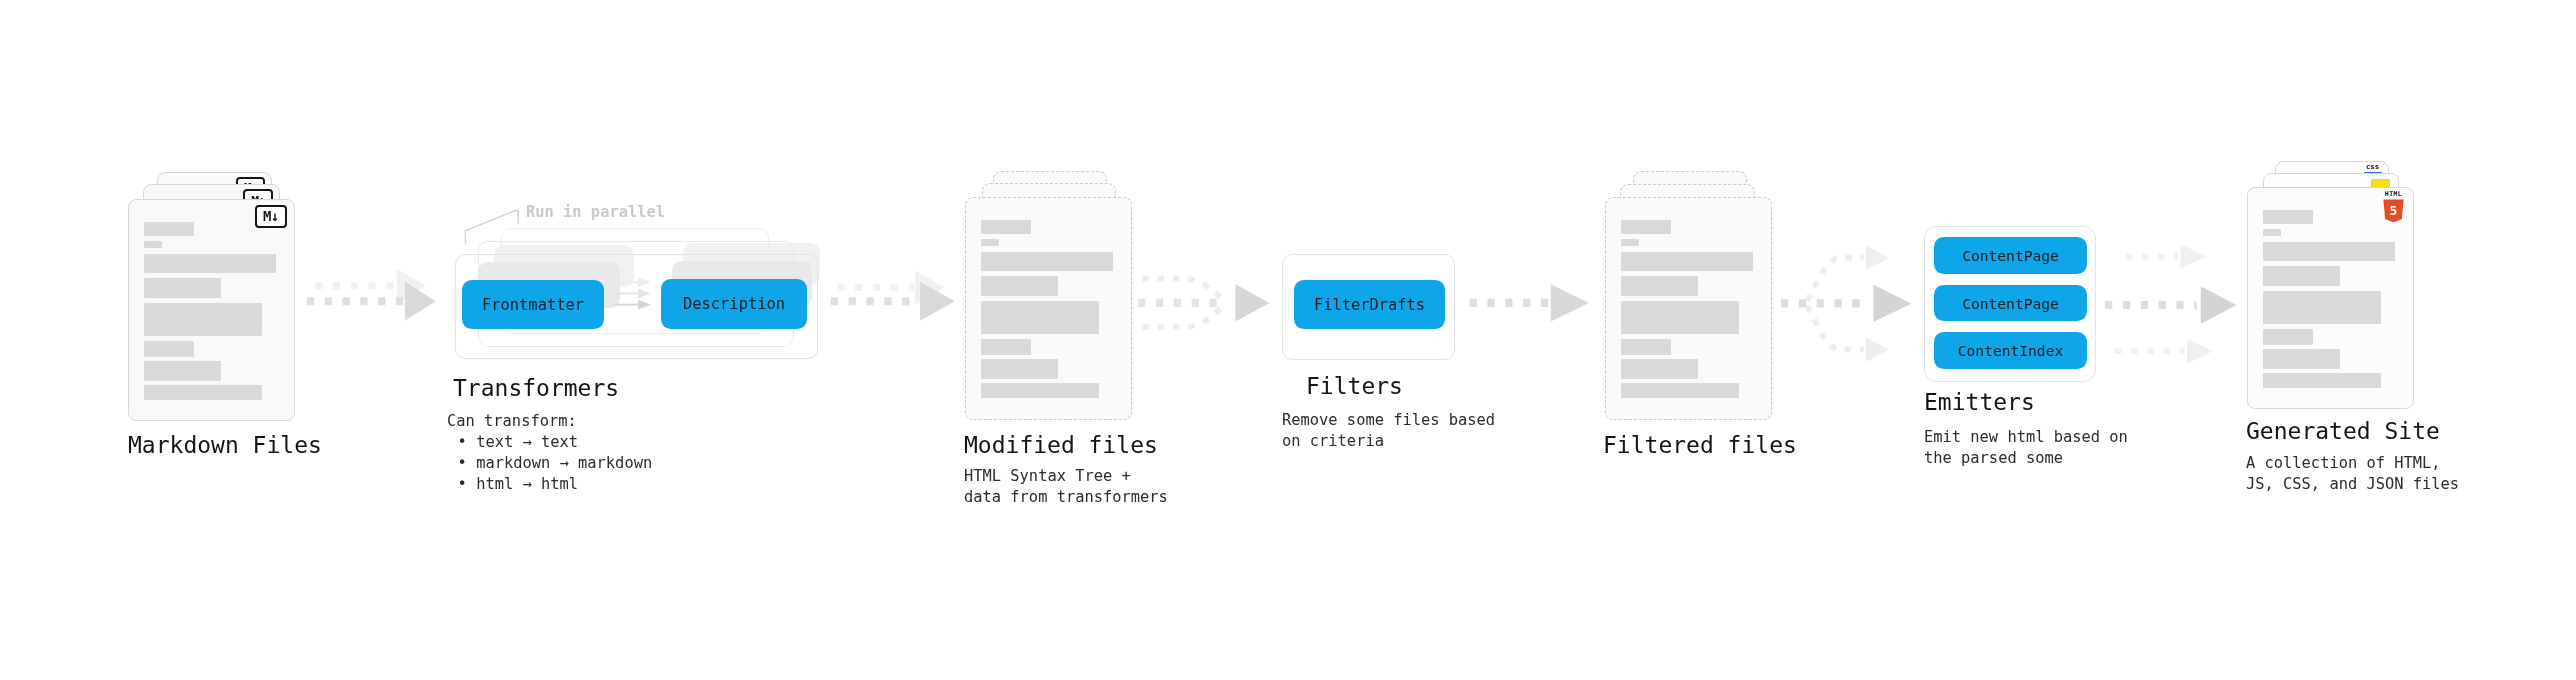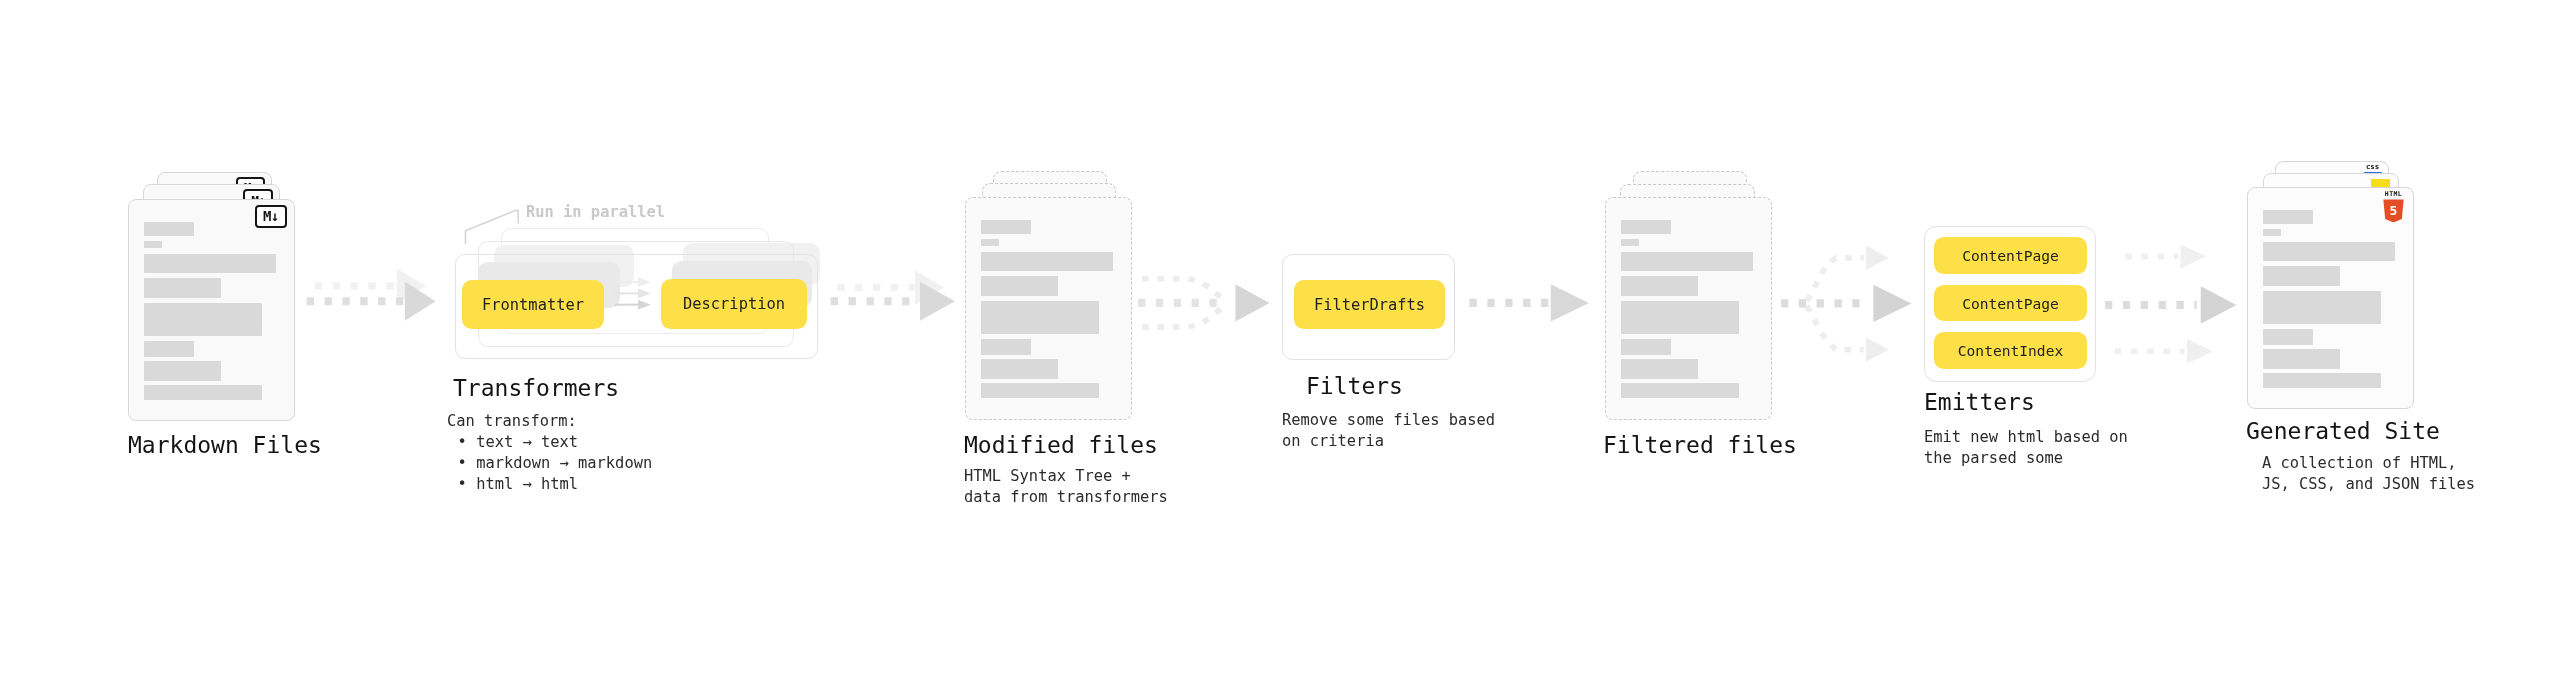--- a/index.html
+++ b/index.html
@@ -33,21 +33,21 @@
   .html5-badge{position:absolute;width:21px;text-align:center;}
   .html5-word{font-size:6.5px;line-height:7.3px;font-weight:bold;color:#111;letter-spacing:0.4px;}
   .html5-shield{width:20.3px;height:23px;margin:0.8px auto 0;background:var(--html5-orange);
     clip-path:polygon(0 0,100% 0,91% 85%,50% 100%,9% 85%);
     display:flex;align-items:center;justify-content:center;color:#ffffff;
     font-size:13px;font-weight:bold;}
 
   
   .t-box{position:absolute;border:1.6px solid #e3e3e3;border-radius:9.8px;background:transparent;}
   .panel{position:absolute;border:1.6px solid #e1e1e1;border-radius:10.6px;background:#ffffff;}
-  .pill{position:absolute;border-radius:9.8px;background:#fde047;display:flex;align-items:center;
+  .pill{position:absolute;border-radius:9.8px;background:#0ea5e9;display:flex;align-items:center;
     justify-content:center;font-size:15.4px;color:#222222;}
   .pill.ghost1{background:#e9e9e9;}
   .pill.ghost2{background:#f1f1f1;}
 
   
   .stage-title{position:absolute;font-size:23px;line-height:26px;color:#141414;white-space:nowrap;}
   .stage-body{position:absolute;font-size:15.4px;line-height:21px;color:#2b2b2b;white-space:nowrap;}
   .stage-body .bullet{padding-left:10.6px;}
   .run-label{position:absolute;font-size:15.4px;color:var(--muted);white-space:nowrap;font-weight:bold;}
 
@@ -245,20 +245,20 @@
           <div class="bar" style="top: 41px; width: 18px; height: 6.5px;"></div>
           <div class="bar" style="top: 54px; width: 132px; height: 18.7px;"></div>
           <div class="bar" style="top: 78px; width: 77px; height: 19.5px;"></div>
           <div class="bar" style="top: 103px; width: 118px; height: 32.5px;"></div>
           <div class="bar" style="top: 141px; width: 50px; height: 16.3px;"></div>
           <div class="bar" style="top: 161px; width: 77px; height: 20.3px;"></div>
           <div class="bar" style="top: 185px; width: 118px; height: 14.6px;"></div>
         </div>
     </div>
     <div class="stage-title" style="left:2246px;top:418px;">Generated Site</div>
-    <div class="stage-body" style="left:2246px;top:453px;margin-left:16px;">
+    <div class="stage-body" style="left:2246px;top:453px;">
       <div>A collection of HTML,</div>
       <div>JS, CSS, and JSON files</div>
     </div>
   </div>
 
 </div>
 
 
 </body></html>

